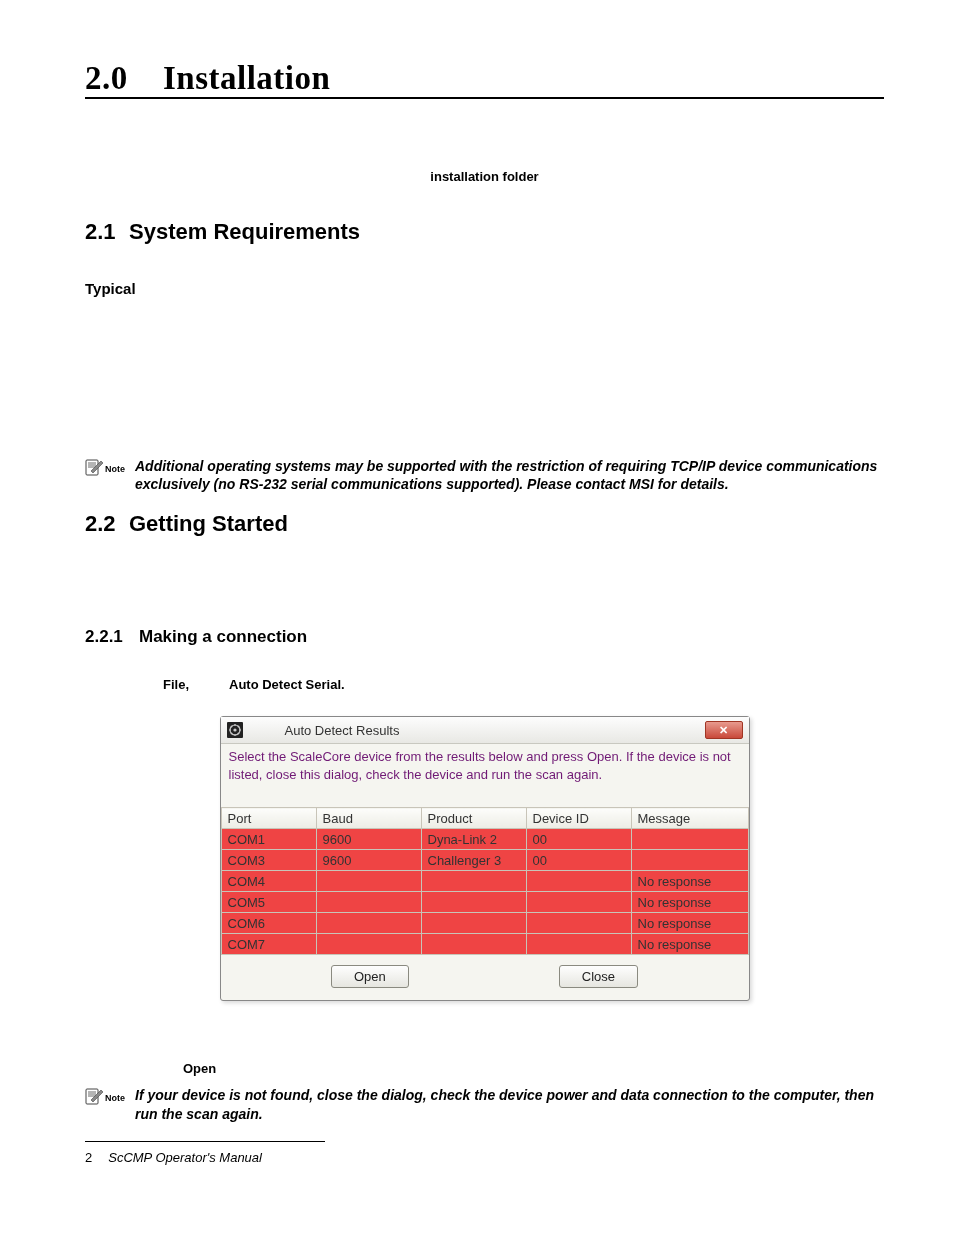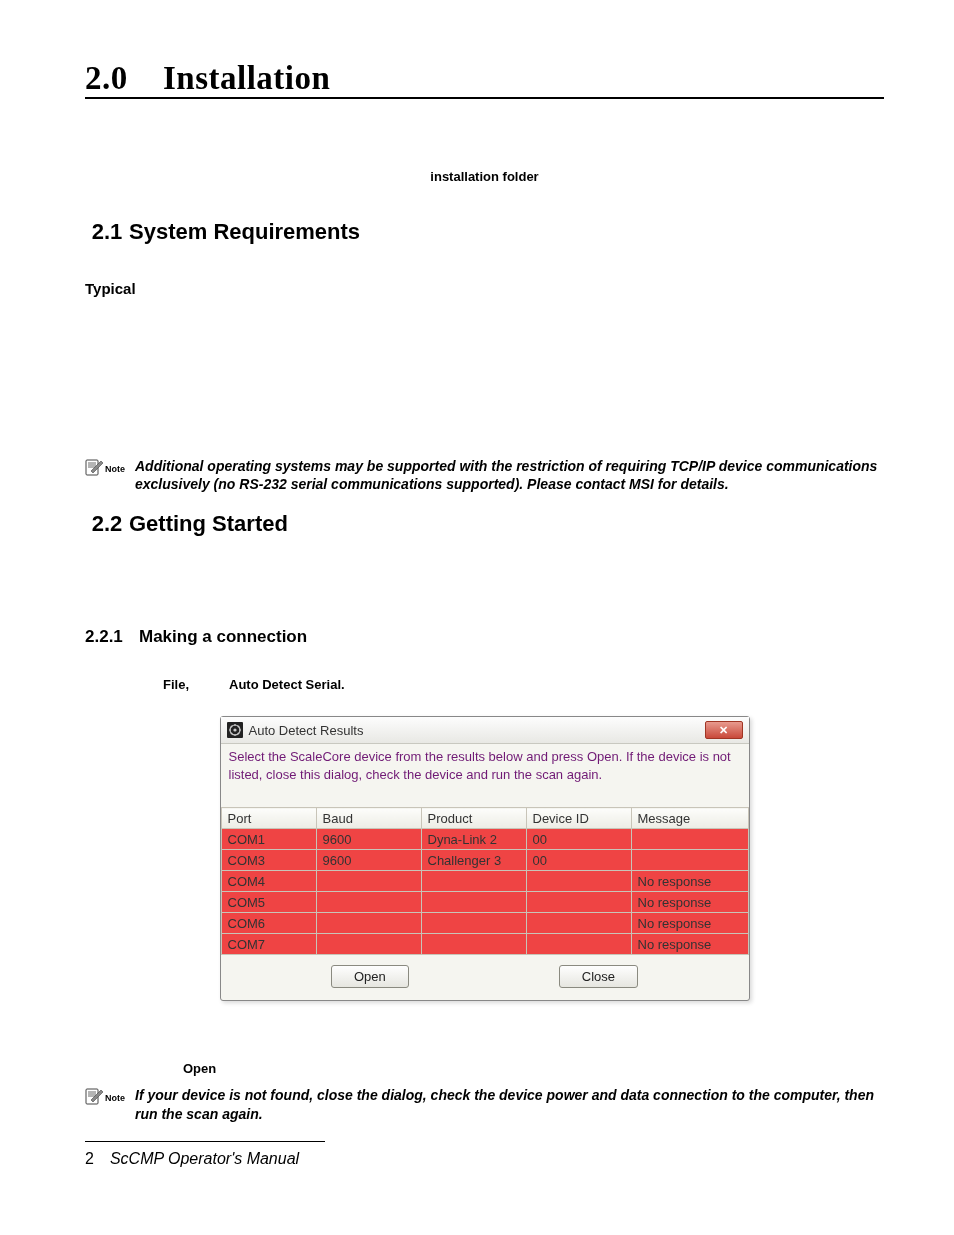--- a/index.html
+++ b/index.html
@@ -29,21 +29,21 @@
     font-weight: 700;
     margin-bottom: 35px;
   }
   .section-heading {
     font-family: "Arial Black", Arial, sans-serif;
     font-stretch: condensed;
     font-weight: 900;
     font-size: 22px;
     margin-bottom: 35px;
   }
-  .section-heading .snum { display: inline-block; width: 44px; text-align: center; }
+  .section-heading .snum { display: inline-block; width: 44px; }
   .subheading-bold {
     font-family: "Arial Black", Arial, sans-serif;
     font-weight: 900;
     font-size: 15px;
     margin-bottom: 160px;
   }
   .note-row {
     display: flex;
     align-items: flex-start;
     gap: 10px;
@@ -95,20 +95,21 @@
     box-shadow: 2px 2px 4px rgba(0,0,0,0.15);
     font-family: Tahoma, Arial, sans-serif;
     font-size: 13px;
   }
   .dialog-titlebar {
     display: flex;
     align-items: center;
     padding: 4px 6px;
     background: linear-gradient(#fdfdfd, #e8e8e4);
     border-bottom: 1px solid #c8c8c0;
+    gap: 36px;
   }
   .dialog-titlebar .tb-icon {
     width: 16px; height: 16px;
     background: #222;
     display: inline-flex;
     align-items: center;
     justify-content: center;
     margin-right: 6px;
     border-radius: 1px;
   }
@@ -178,21 +179,21 @@
     margin-bottom: 10px;
   }
   .hr-small {
     border: none;
     border-top: 1px solid #000;
     width: 240px;
     margin: 14px 0 8px 0;
   }
   .footer {
     font-style: italic;
-    font-size: 16px;
+    font-size: 13px;
   }
   .footer .pn { font-style: normal; margin-right: 16px; }
 </style>
 </head>
 <body>
 
 <h1 class="chapter-heading">
   <span class="num">2.0</span><span>Installation</span>
 </h1>
 

